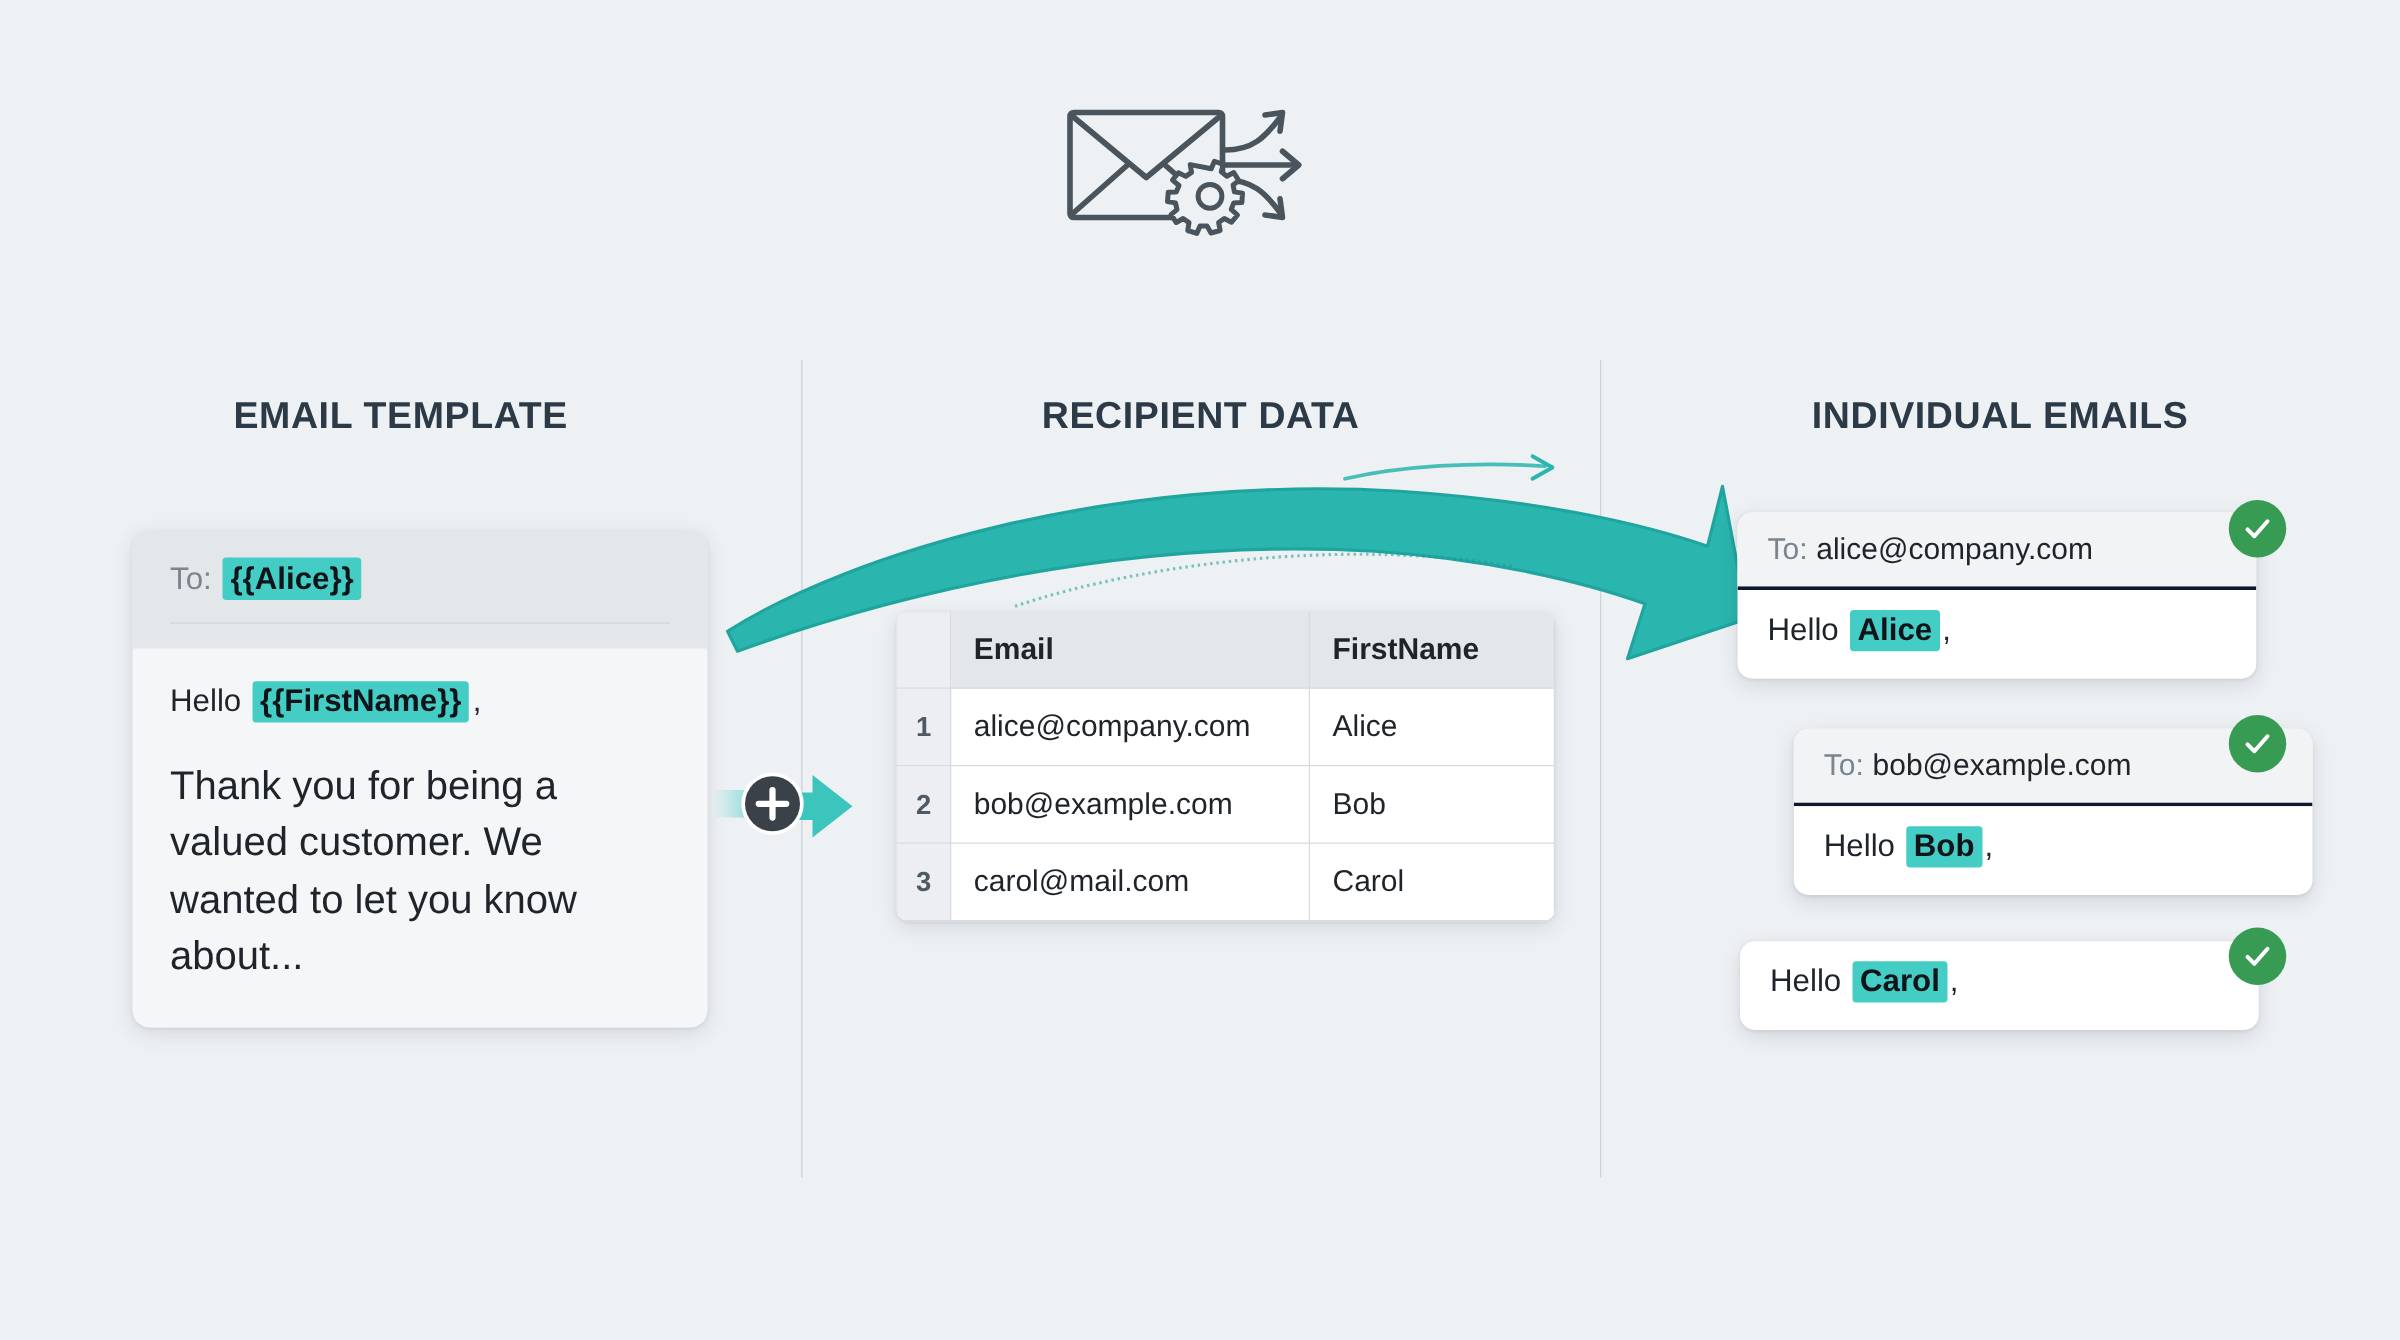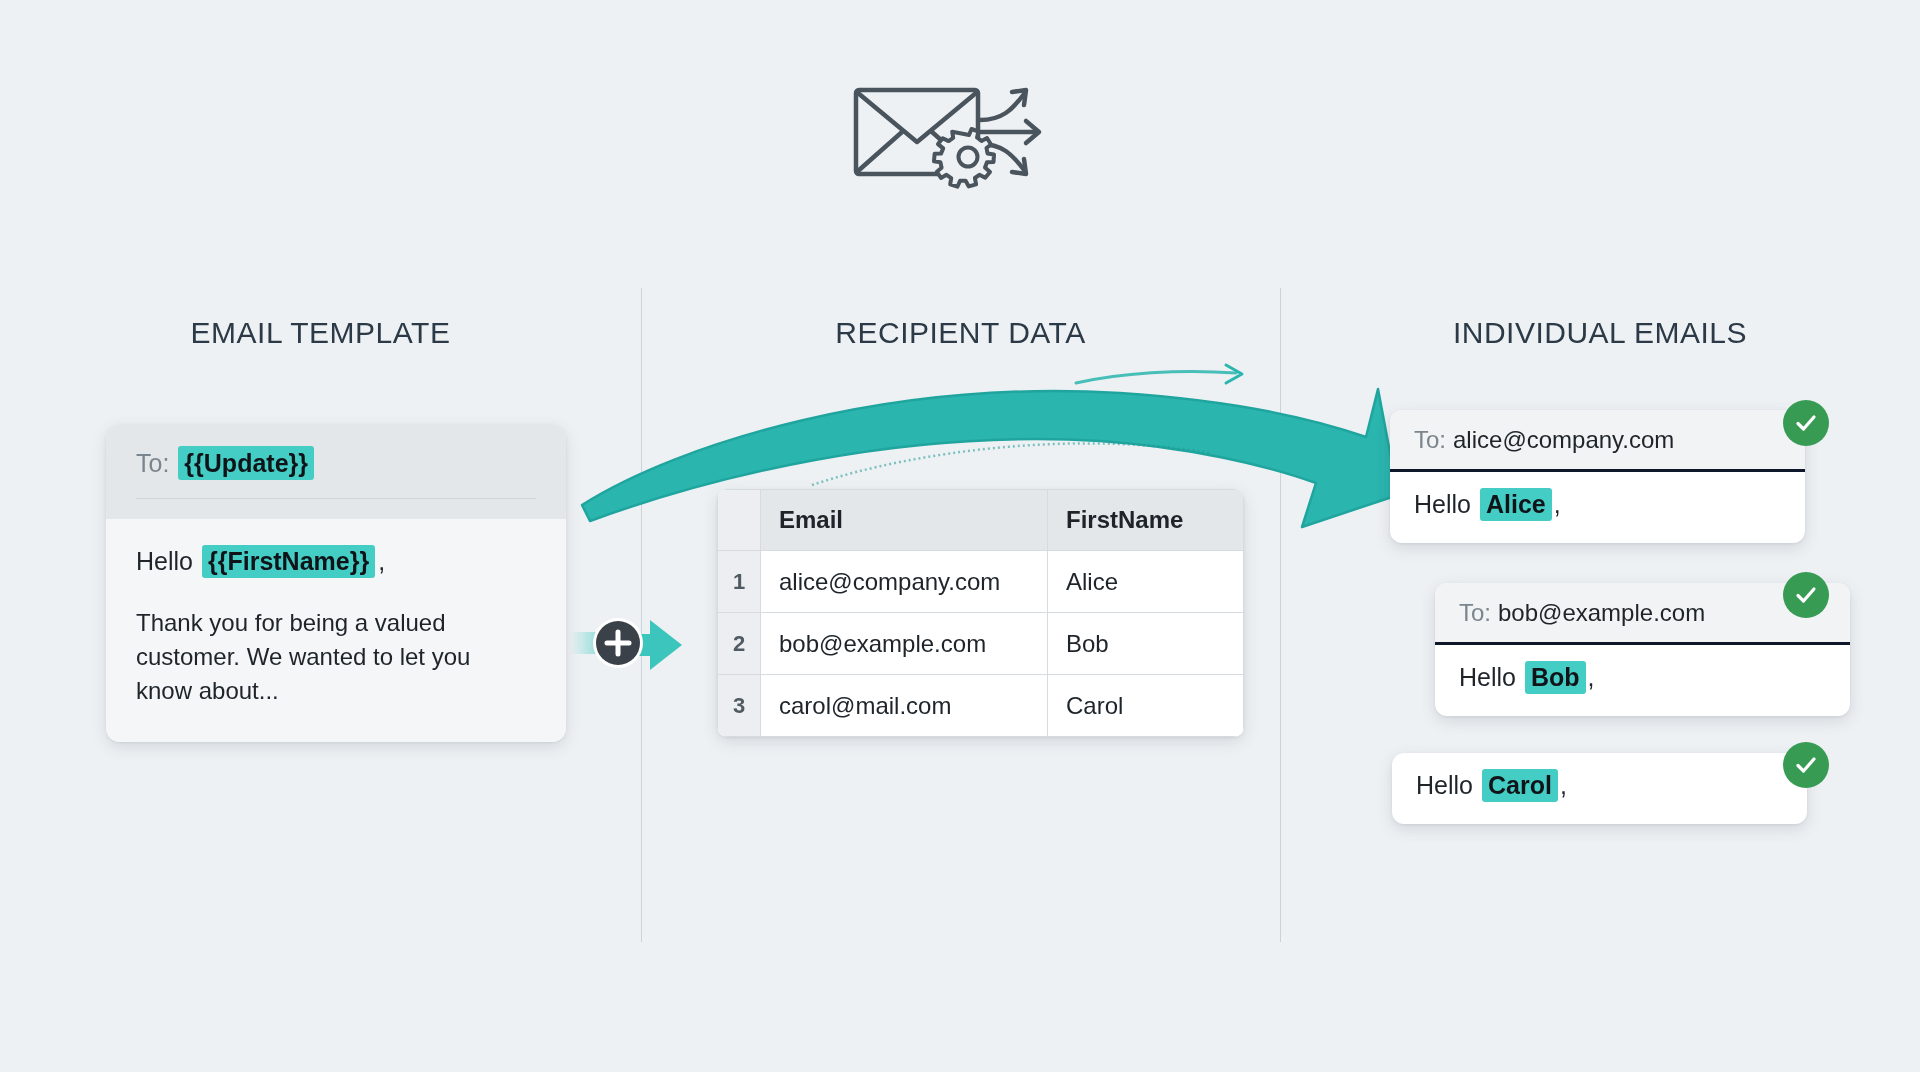--- a/index.html
+++ b/index.html
@@ -38,21 +38,21 @@
     height: 654px;
     background: #ccd2d8;
   }
   .divider-1 { left: 641px; }
   .divider-2 { left: 1280px; }
 
   
   .col-title {
     position: absolute;
     font-size: 30px;
-    font-weight: normal;
+    font-weight: bold;
     color: #2b3a46;
     letter-spacing: 0.5px;
     white-space: nowrap;
     text-align: center;
   }
   .title-template  { left: 0;     top: 316px; width: 641px; }
   .title-recipient { left: 641px; top: 316px; width: 639px; }
   .title-output    { left: 1280px;top: 316px; width: 640px; }
 
   
@@ -96,21 +96,21 @@
   .body-greeting {
     font-size: 25px;
     color: #1e2429;
     white-space: nowrap;
     display: flex;
     align-items: center;
     margin-bottom: 28px;
   }
   .body-greeting .chip { margin: 0 3px 0 9px; }
   .body-paragraph {
-    font-size: 24px;
+    font-size: 32px;
     color: #1e2429;
     line-height: 1.42;
     max-width: 340px;
   }
 
   
   .merge-connector {
     position: absolute;
     left: 570px;
     top: 600px;
@@ -247,21 +247,21 @@
   <div class="divider divider-2"></div>
 
   <div class="col-title title-template">EMAIL TEMPLATE</div>
   <div class="col-title title-output">INDIVIDUAL EMAILS</div>
   <div class="col-title title-recipient">RECIPIENT DATA</div>
 
   <div class="template-card">
     <div class="template-head">
       <div class="tpl-row to">
         <span class="lbl-muted">To:</span>
-        <span class="chip">{{Update}}</span>
+        <span class="chip">{{Alice}}</span>
       </div>
     </div>
     <div class="template-body">
       <div class="body-greeting">
         <span>Hello</span>
         <span class="chip">{{FirstName}}</span>
         <span>,</span>
       </div>
       <div class="body-paragraph">Thank you for being a valued customer. We wanted to let you know about...</div>
     </div>

